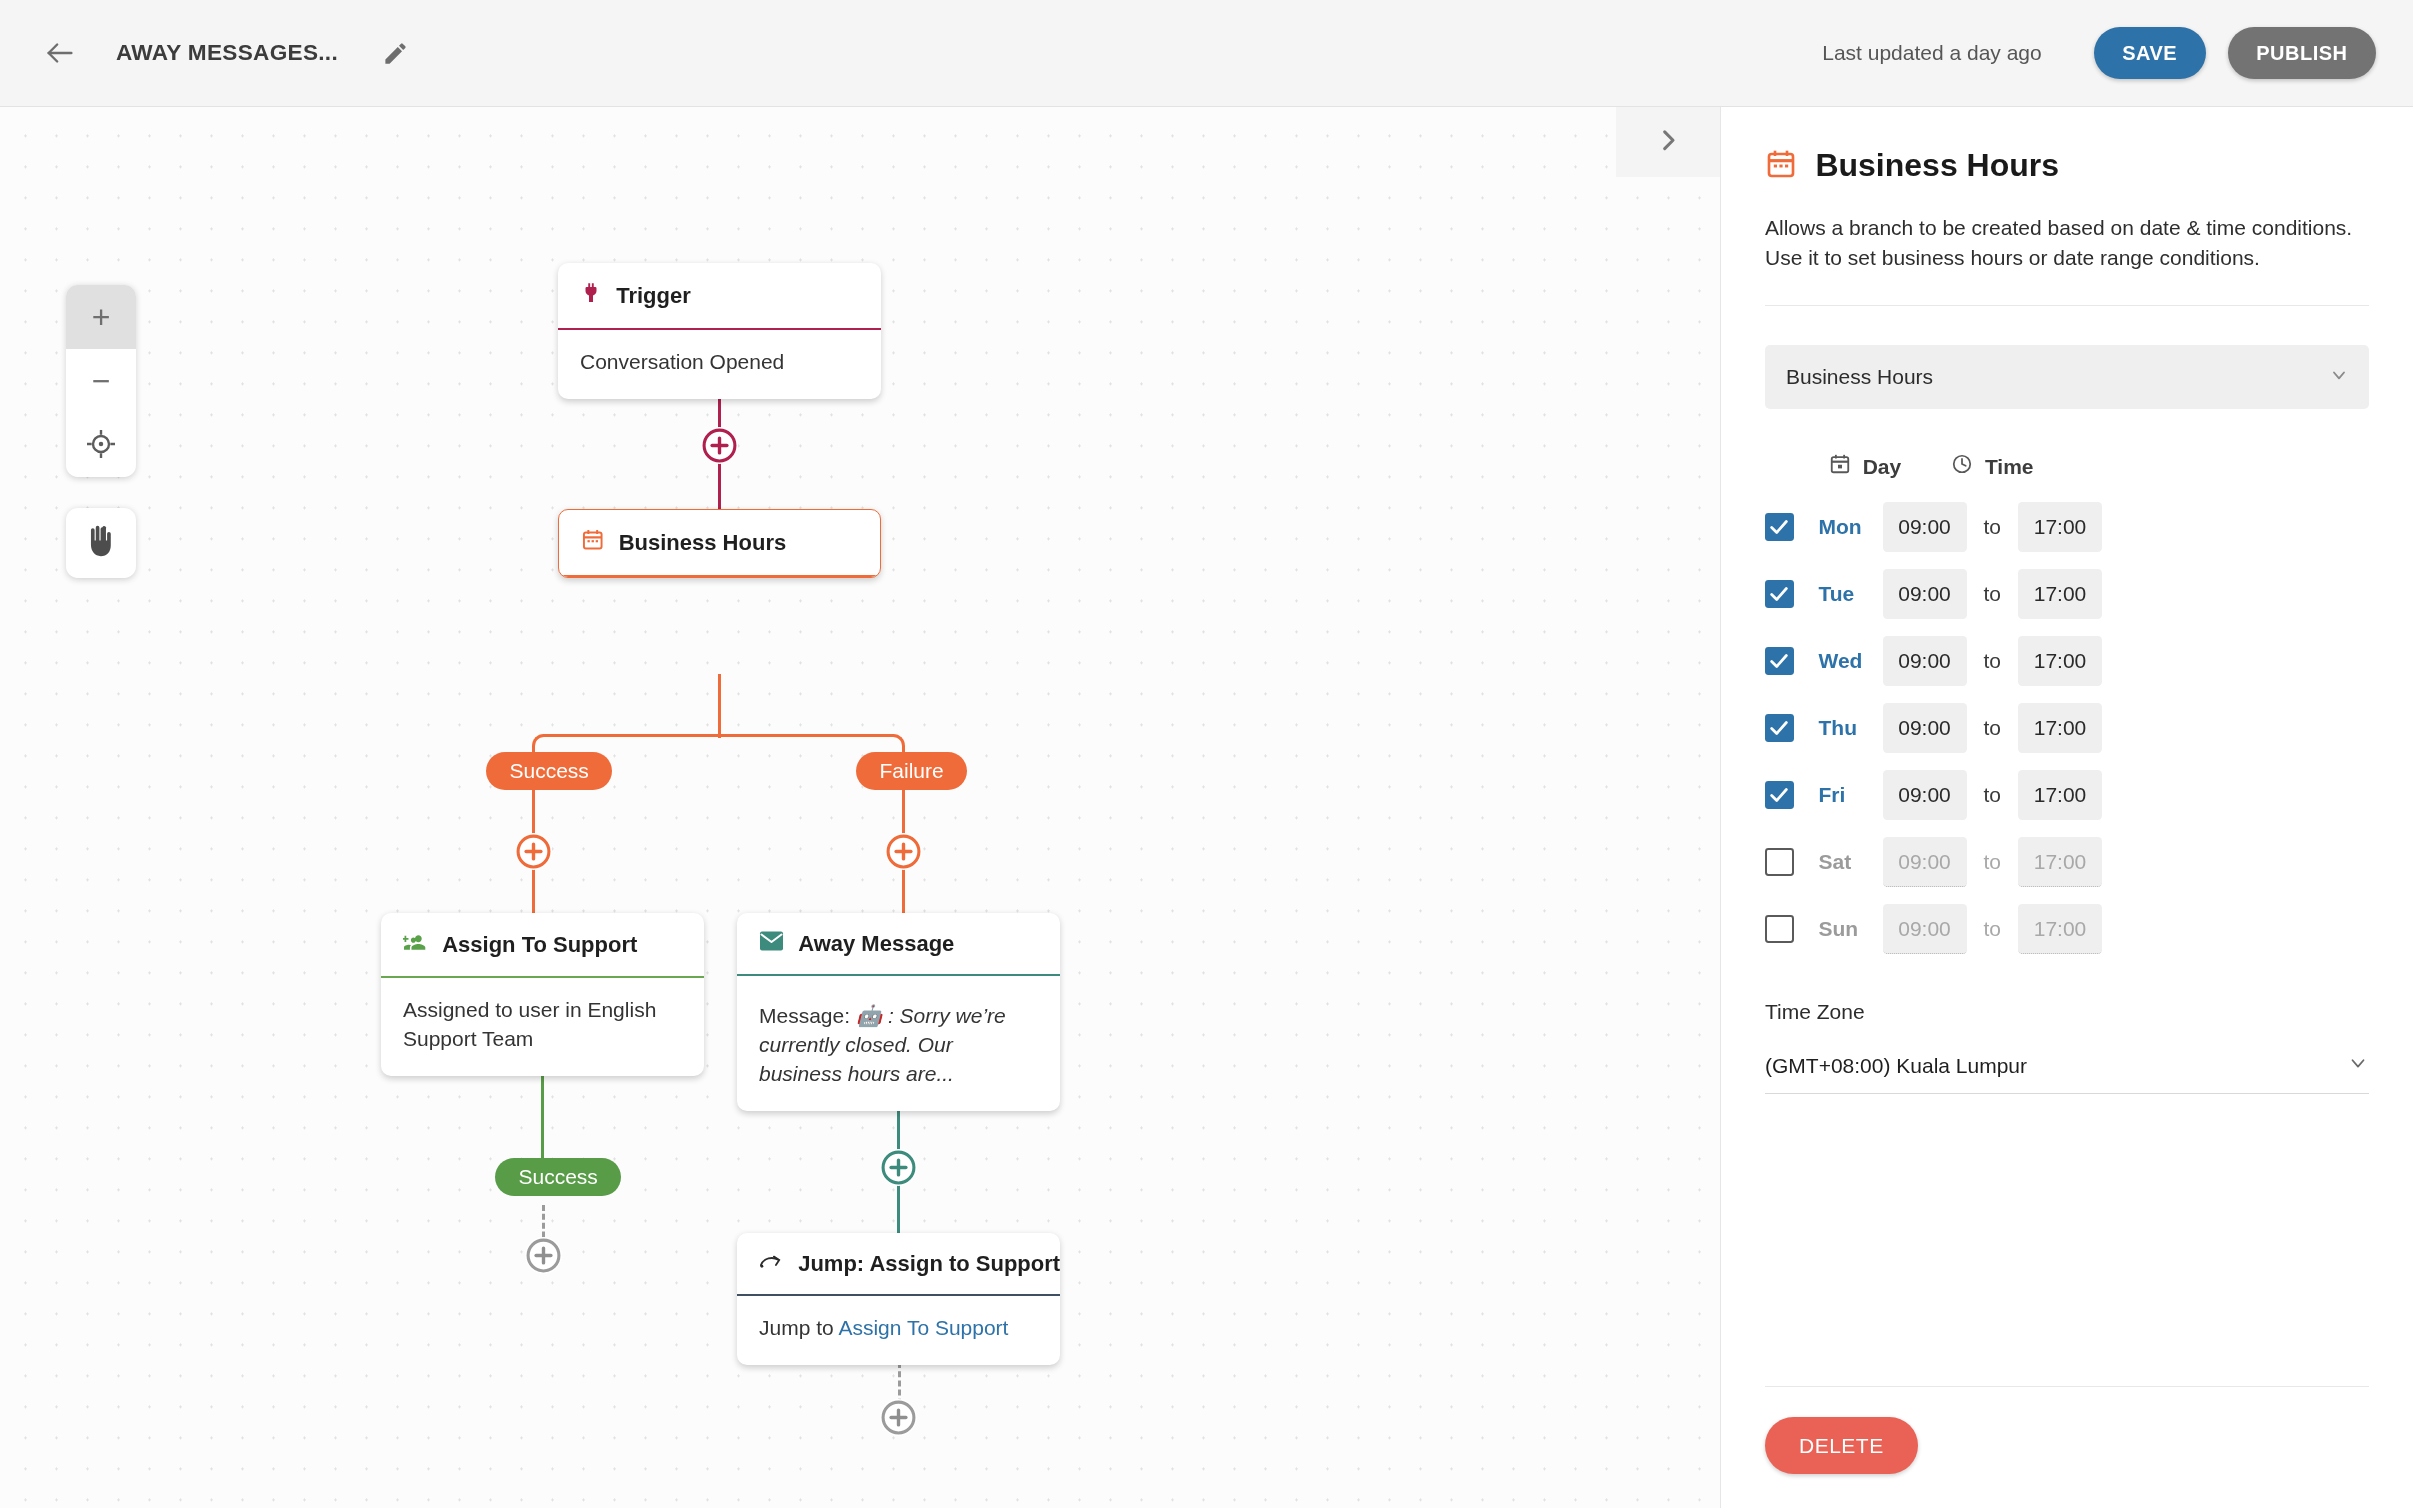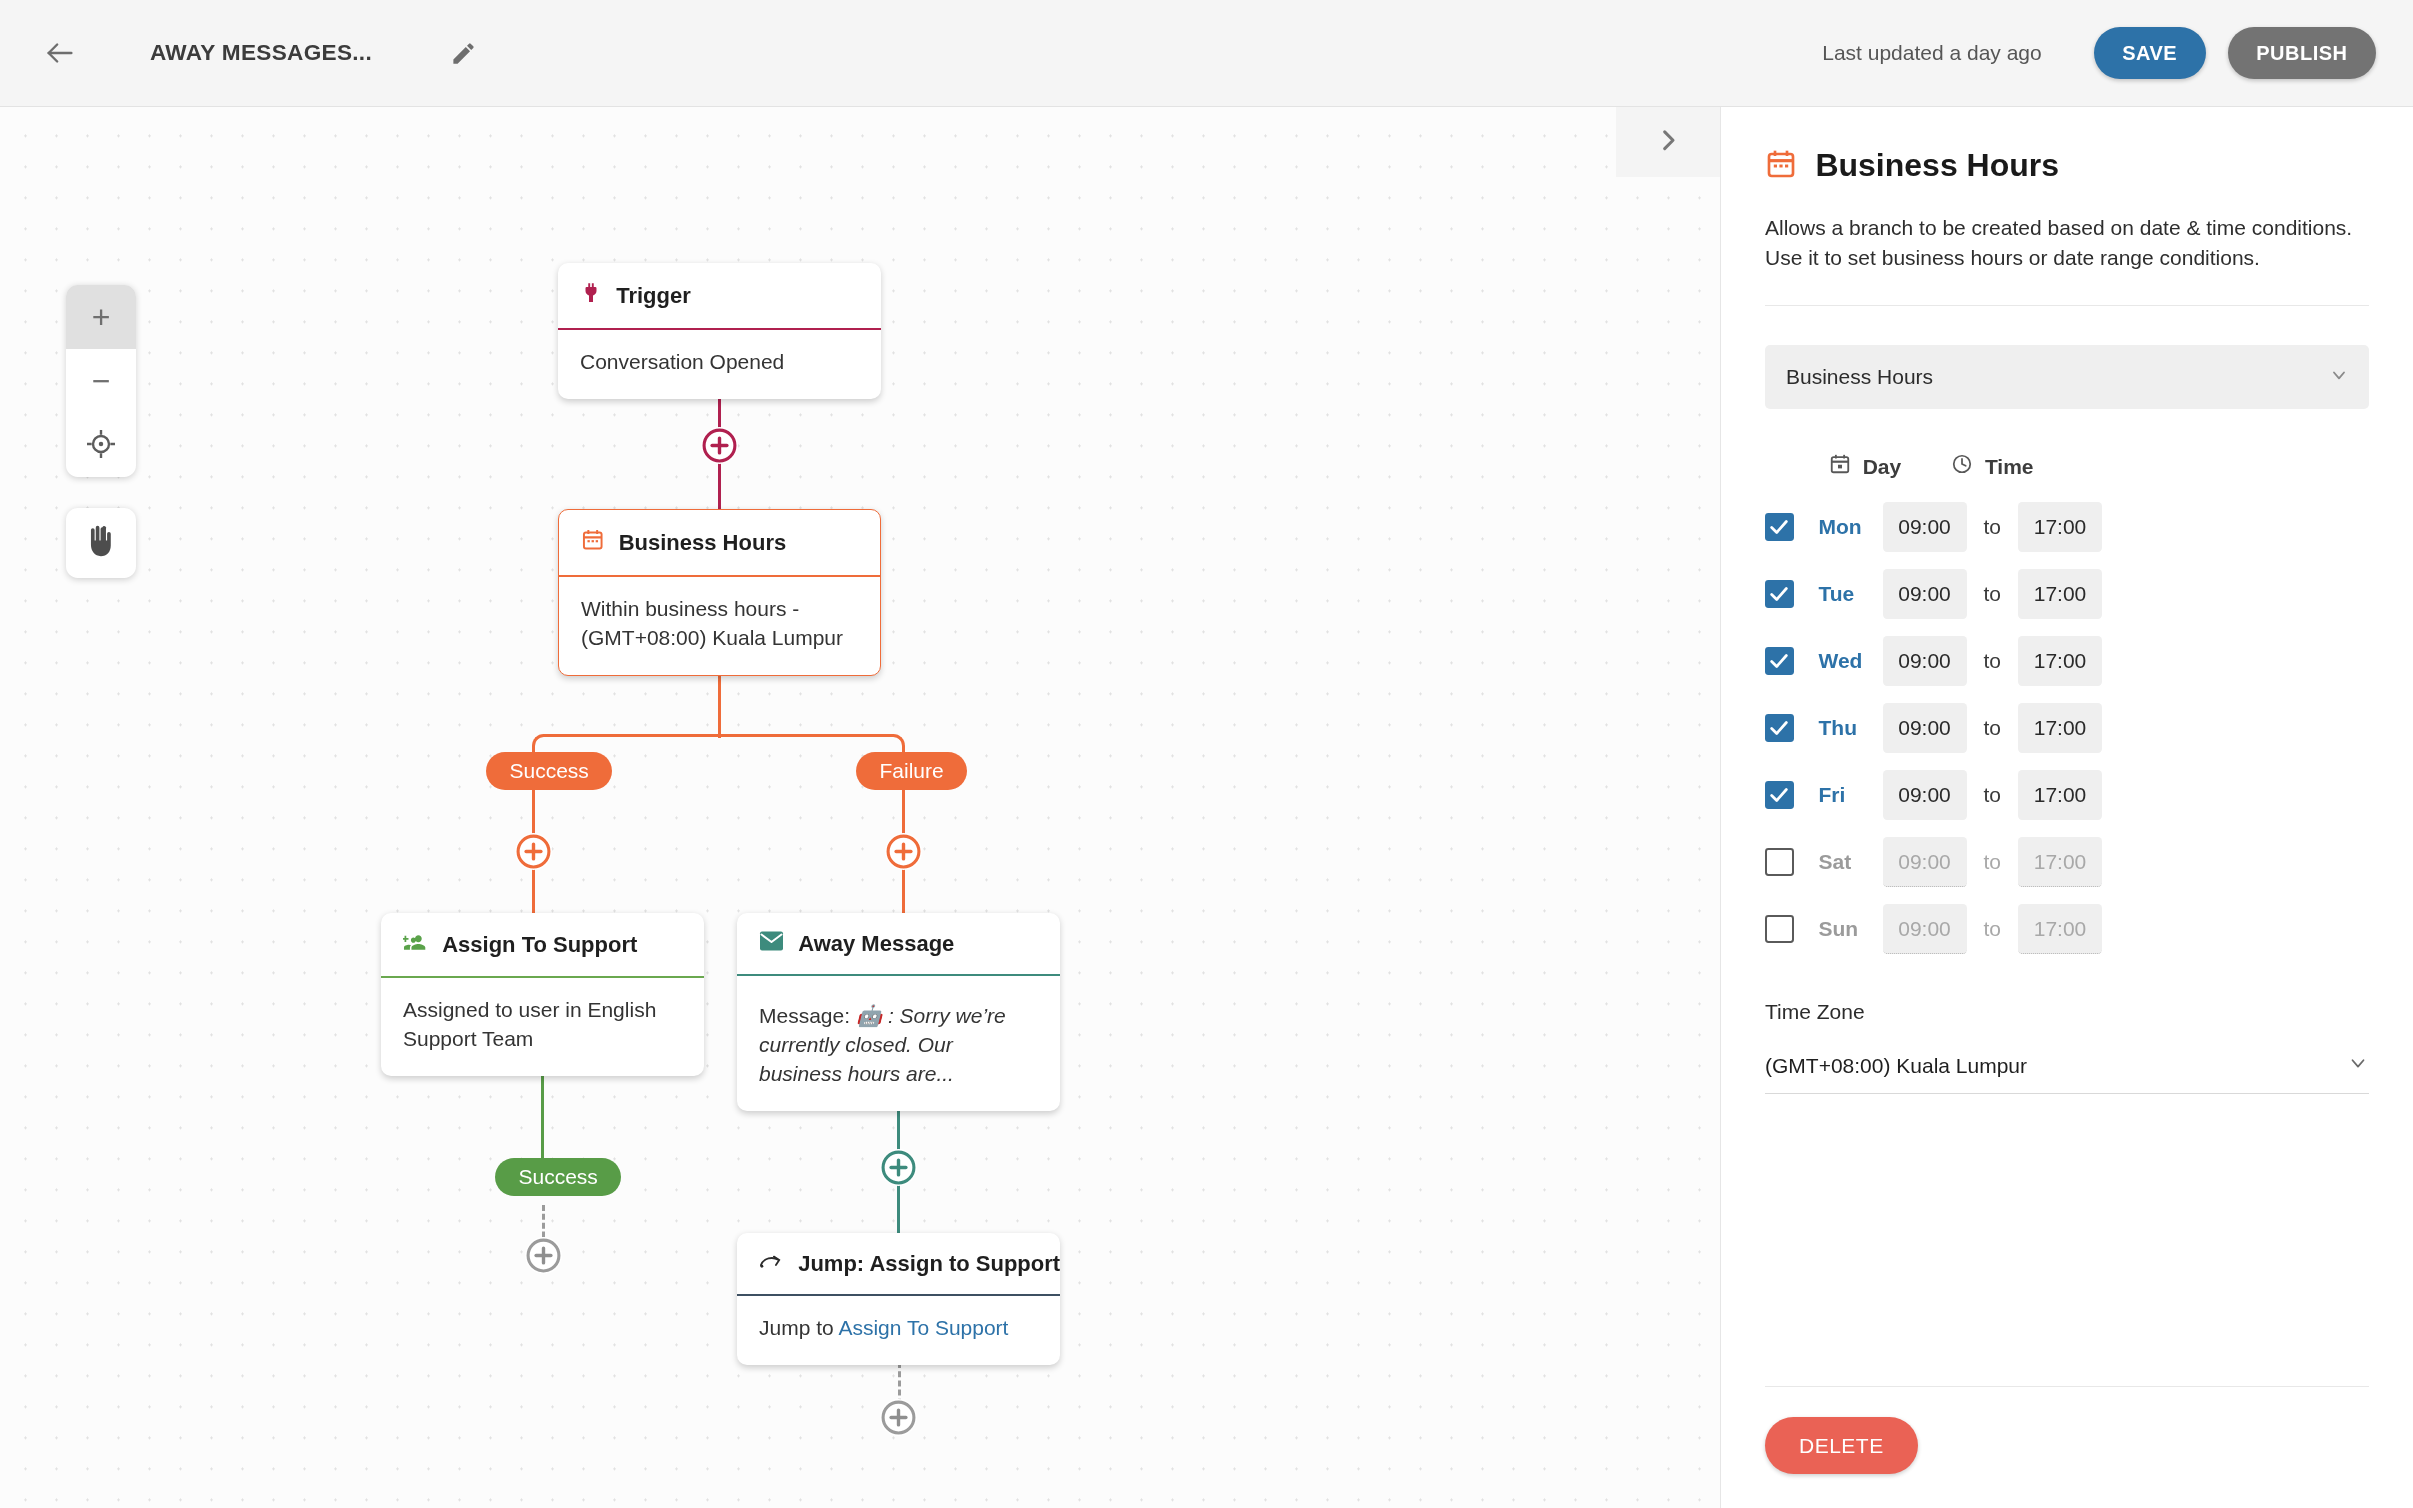--- a/index.html
+++ b/index.html
@@ -11,21 +11,21 @@
   }
   #app { position: relative; width: 2413px; height: 1508px; display: flex; flex-direction: column; }
 
   
   .topbar {
     height: 107px; min-height: 107px;
     background: #f5f5f5;
     border-bottom: 0.8px solid #e3e3e3;
     display: flex; align-items: center;
     padding: 0 37px 0 40px;
-    position: relative; z-index: 20; gap: 34px;
+    position: relative; z-index: 20;
   }
   .back-arrow {
     width: 39px; height: 39px;
     display: flex; align-items: center; justify-content: center;
     color: #6e6e6e; cursor: pointer; flex: 0 0 auto;
   }
   .doc-title {
     margin-left: 37px;
     font-size: 22.6px; font-weight: 700; letter-spacing: 0.3px;
     color: #3c3c3c; white-space: nowrap;
@@ -371,21 +371,20 @@
                 <line x1="7.5" y1="2" x2="7.5" y2="6"></line>
                 <line x1="16.5" y1="2" x2="16.5" y2="6"></line>
                 <rect x="6.6" y="12.4" width="2.4" height="2.2" fill="#ef6c3a" stroke="none"></rect>
                 <rect x="10.8" y="12.4" width="2.4" height="2.2" fill="#ef6c3a" stroke="none"></rect>
                 <rect x="15" y="12.4" width="2.4" height="2.2" fill="#ef6c3a" stroke="none"></rect>
               </svg>
           </span>
           <span>Business Hours</span>
         </div>
         <div class="node-divider"></div>
-        <div class="node-body">Within business hours - (GMT+08:00) Kuala Lumpur</div>
       </div>
 
       <div class="node assign">
         <div class="node-head">
           <span>
             <svg width="25" height="22" viewBox="0 0 26 22" fill="#5aa24a">
                 <path d="M16 11.2c1.9 0 3.5-1.6 3.5-3.6S17.9 4 16 4s-3.5 1.6-3.5 3.6 1.6 3.6 3.5 3.6zm-5.2.6c1.4 0 2.6-1.2 2.6-2.7S12.2 6.4 10.8 6.4 8.2 7.6 8.2 9.1s1.2 2.7 2.6 2.7zM16 13c-2.4 0-7.2 1.2-7.2 3.7V19H23.2v-2.3c0-2.5-4.8-3.7-7.2-3.7zm-8.8 1c-.4-.1-.8-.1-1.2-.1-1.8 0-5 .9-5 2.9V19h6.2v-2.3c0-1 .4-1.9 1.1-2.6zM3.4 6.9V4.6H1.6v2.3H-.7v1.8h2.3V11h1.8V8.7h2.3V6.9H3.4z"></path>
               </svg>
           </span>
           <span>Assign To Support</span>

